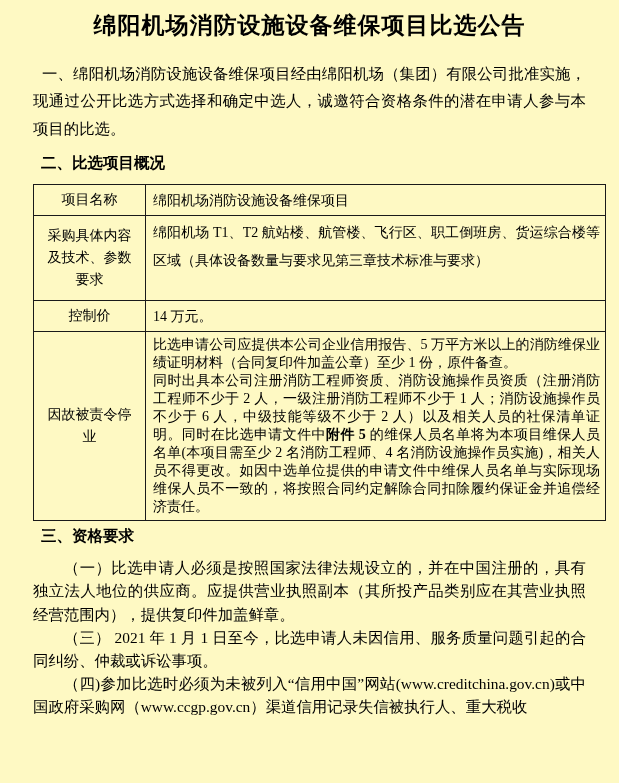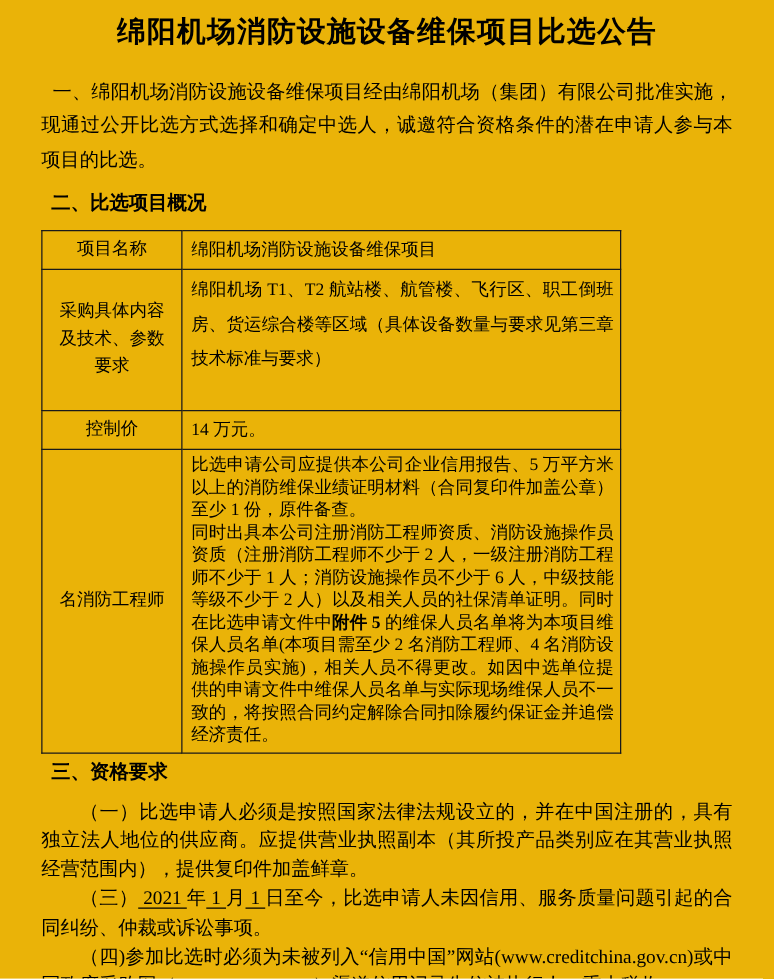--- a/index.html
+++ b/index.html
@@ -2,21 +2,21 @@
 <html><head>
 <meta charset="utf-8">
 <style>
   html, body { margin: 0; padding: 0; background: #ffffff; }
   .page {
     position: relative;
     width: 619px;
     height: 783px;
     box-sizing: border-box;
     padding: 8px 33px 0 33px;
-    background: #eab308;
+    background: #fef9c3;
     color: #000000;
     font-family: "Liberation Serif", "DejaVu Serif", serif;
     overflow: hidden;
   }
   .doc-title {
     margin: 0;
     font-size: 23px;
     font-weight: 700;
     line-height: 36px;
     text-align: center;
@@ -35,21 +35,21 @@
     font-weight: 700;
     line-height: 26px;
   }
   .sec-heading.h3 { line-height: 24px; margin-top: 2px; }
   .table-caption {
     font-size: 15px;
     line-height: 21px;
     text-align: center;
   }
   table.overview {
-    width: 464px;
+    width: 573px;
     border-collapse: collapse;
     table-layout: fixed;
     font-size: 14px;
   }
   table.overview td {
     border: 1.5px solid #1a1a1a;
     vertical-align: middle;
     box-sizing: border-box;
   }
   td.lbl {
@@ -70,21 +70,21 @@
   td.val.dense { vertical-align: top; padding-top: 4px; padding-bottom: 4px; }
   td.val.dense p { margin: 0; line-height: 18px; text-align: justify; }
   .sec3-block { margin-top: 3px; }
   p.req {
     margin: 0;
     font-size: 15.4px;
     line-height: 23.2px;
     text-align: justify;
     text-indent: 2em;
   }
-  .u { text-decoration: underline; text-underline-offset: 3px; }
+  .u { text-underline-offset: 3px; }
   b.inline-bold { font-weight: 700; }
 </style>
 </head>
 <body>
 
 <div class="page">
 
   <h1 class="doc-title">绵阳机场消防设施设备维保项目比选公告</h1>
 
   <p class="body intro">一、绵阳机场消防设施设备维保项目经由绵阳机场（集团）有限公司批准实施，现通过公开比选方式选择和确定中选人，诚邀符合资格条件的潜在申请人参与本项目的比选。</p>
@@ -100,21 +100,21 @@
       </tr>
       <tr class="r-content">
         <td class="lbl">采购具体内容及技术、参数要求</td>
         <td class="val content">绵阳机场 T1、T2 航站楼、航管楼、飞行区、职工倒班房、货运综合楼等区域（具体设备数量与要求见第三章技术标准与要求）</td>
       </tr>
       <tr class="r-price">
         <td class="lbl">控制价</td>
         <td class="val">14 万元。</td>
       </tr>
       <tr class="r-qual">
-        <td class="lbl">名消防工程师</td>
+        <td class="lbl">因故被责令停业</td>
         <td class="val dense">
           <p>比选申请公司应提供本公司企业信用报告、5 万平方米以上的消防维保业绩证明材料（合同复印件加盖公章）至少 1 份，原件备查。</p>
           <p><span>同时出具本公司注册消防工程师资质、消防设施操作员资质（注册消防工程师不少于 2 人，一级注册消防工程师不少于 1 人；消防设施操作员不少于 6 人，中级技能等级不少于 2 人）以及相关人员的社保清单证明。同时在比选申请文件中</span><b class="inline-bold">附件 5</b><span> 的维保人员名单将为本项目维保人员名单(本项目需至少 2 名消防工程师、4 名消防设施操作员实施)，相关人员不得更改。如因中选单位提供的申请文件中维保人员名单与实际现场维保人员不一致的，将按照合同约定解除合同扣除履约保证金并追偿经济责任。</span></p>
         </td>
       </tr>
     </tbody>
   </table>
 
   <div class="sec3-block">
     <h2 class="sec-heading h3">三、资格要求</h2>

